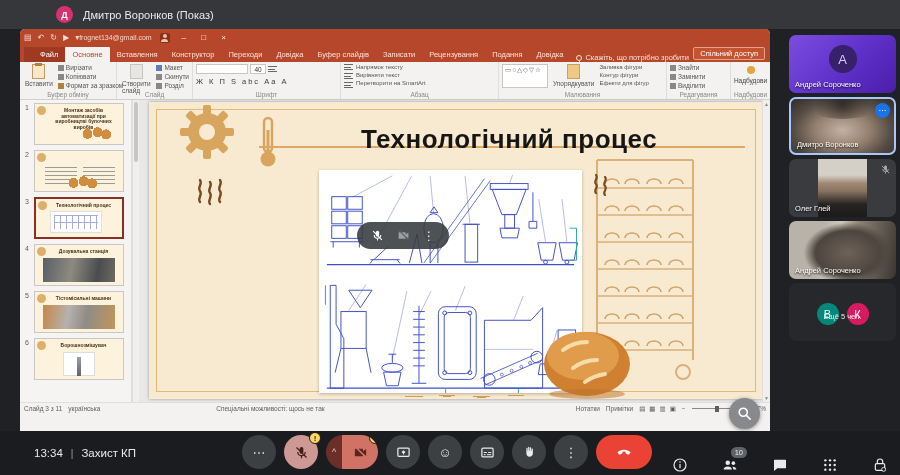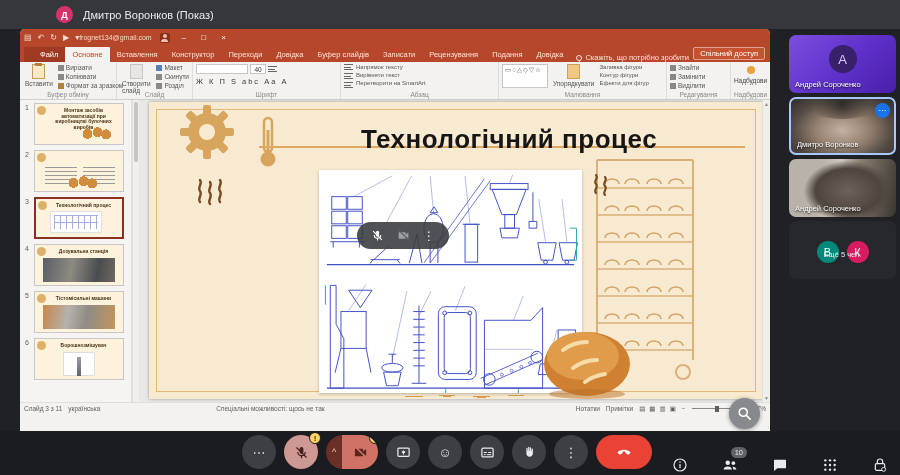--- a/index.html
+++ b/index.html
@@ -658,33 +658,47 @@
 
   <div class="side">
     <div class="tile tile1">
       <div class="circle">А</div>
       <div class="nm">Андрей Сороченко</div>
     </div>
     <div class="tile tile2">
       <div class="morebadge">⋯</div>
       <div class="nm">Дмитро Воронков</div>
     </div>
+    <div class="tile tile3">
+      <div class="vidcol"></div>
+      <svg class="micoff" width="11" height="11" viewBox="0 0 24 24">
+        <path d="M12 3a3 3 0 0 1 3 3v5a3 3 0 0 1-6 0V6a3 3 0 0 1 3-3z" fill="#bdc1c6"></path>
+        <path d="M6 11a6 6 0 0 0 12 0" stroke="#bdc1c6" stroke-width="2" fill="none"></path>
+        <path d="M12 17v4M4 4l16 16" stroke="#bdc1c6" stroke-width="2"></path>
+      </svg>
+      <div class="nm">Олег Глей</div>
+    </div>
     <div class="tile tile4">
       <div class="nm">Андрей Сороченко</div>
     </div>
     <div class="tile tile5">
       <div class="pair">
         <span class="pc green">В</span>
         <span class="pc pink">К</span>
       </div>
       <div class="more">Ещё 5 чел.</div>
     </div>
   </div>
 
   <div class="bottombar">
+    <div class="bb-left">
+      <span>13:34</span>
+      <span class="sep">|</span>
+      <span>Захист КП</span>
+    </div>
 
     <div class="bb-center">
       <div class="cbtn">⋯</div>
 
       <div class="cbtn mic">
         <span class="warnbadge">!</span>
         <svg width="15" height="15" viewBox="0 0 24 24">
           <path d="M12 3a3 3 0 0 1 3 3v5a3 3 0 0 1-6 0V6a3 3 0 0 1 3-3z" fill="#44201d"></path>
           <path d="M6 11a6 6 0 0 0 12 0" stroke="#44201d" stroke-width="2" fill="none"></path>
           <path d="M12 17v4M4 4l16 16" stroke="#44201d" stroke-width="2"></path>

